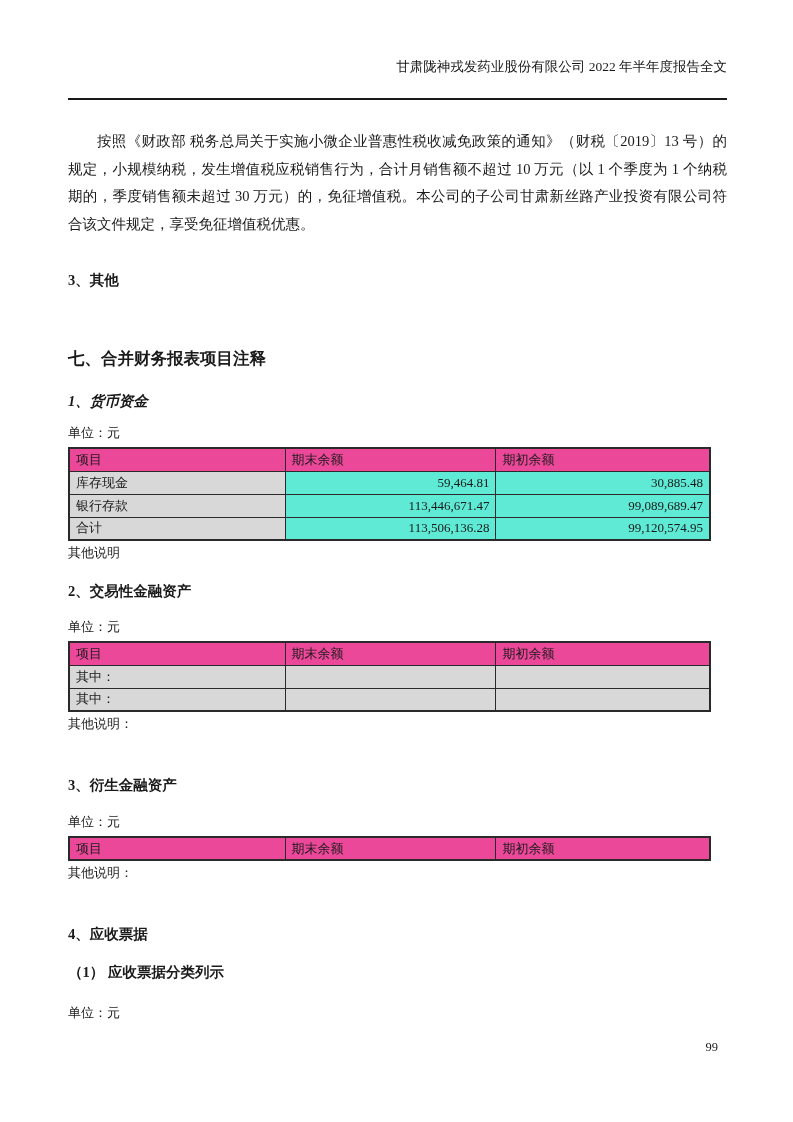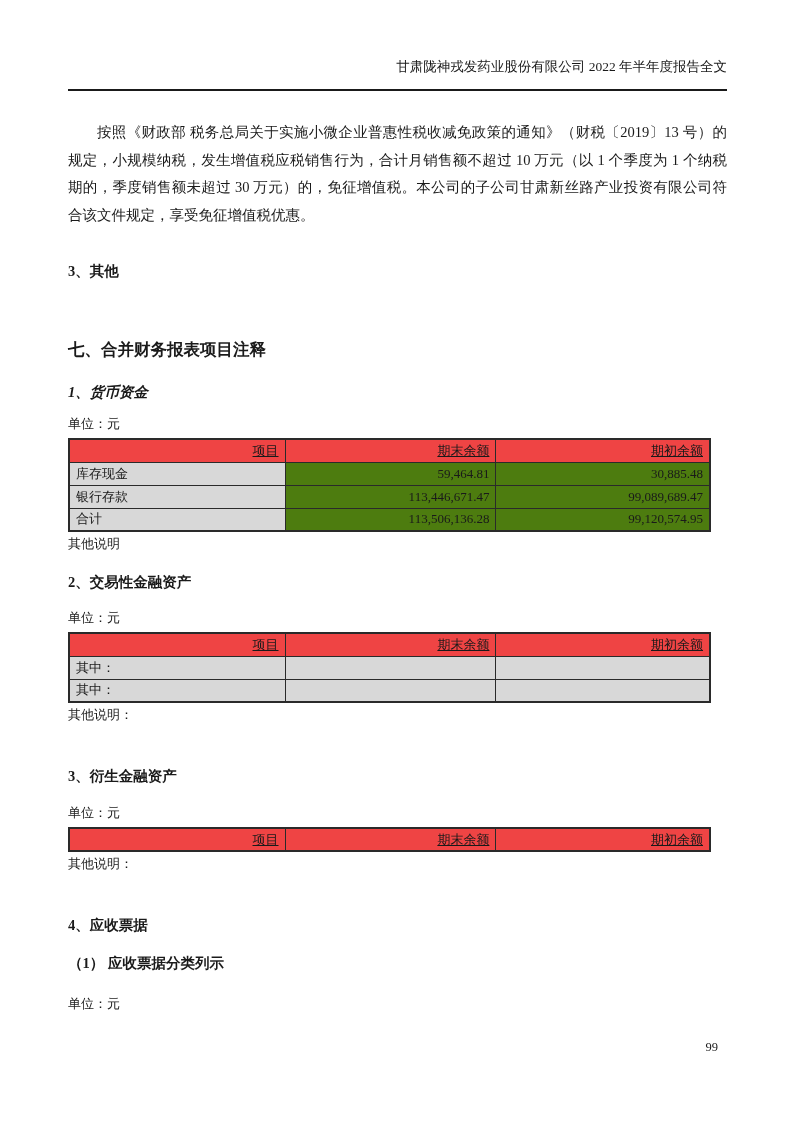--- a/index.html
+++ b/index.html
@@ -12,21 +12,21 @@
     background: #ffffff;
     color: #1a1a1a;
     font-family: "Liberation Serif", "DejaVu Serif", serif;
     padding: 58px 66px 0 68px;
     overflow: hidden;
   }
   .doc-header {
     text-align: right;
     font-size: 13.5px;
     line-height: 17px;
-    padding-bottom: 14px;
+    padding-bottom: 23px;
     border-bottom: 2px solid #1a1a1a;
   }
   .intro {
     margin: 28px 0 0 0;
     font-size: 14.5px;
     line-height: 27.5px;
     text-align: justify;
     text-indent: 2em;
   }
   .h-small {
@@ -68,30 +68,29 @@
   }
   table.fin-table th, table.fin-table td {
     border: 1px solid #2a2a2a;
     height: 23px;
     padding: 1px 6px;
     font-weight: normal;
     overflow: hidden;
     white-space: nowrap;
   }
   table.fin-table th {
-    background: #ef4444;
-    text-align: right;
-    text-decoration: underline;
+    background: #ec4899;
+    text-align: left;
   }
   td.item-col {
     background: #d8d8d8;
     text-align: left;
   }
   td.num-col {
-    background: #4d7c0f;
+    background: #5eead4;
     text-align: right;
   }
   table.all-gray td.num-col { background: #d8d8d8; }
   .note-label {
     font-size: 13px;
     line-height: 16px;
     margin-top: 4px;
   }
   .note-text {
     margin: 12px 0 0 0;

